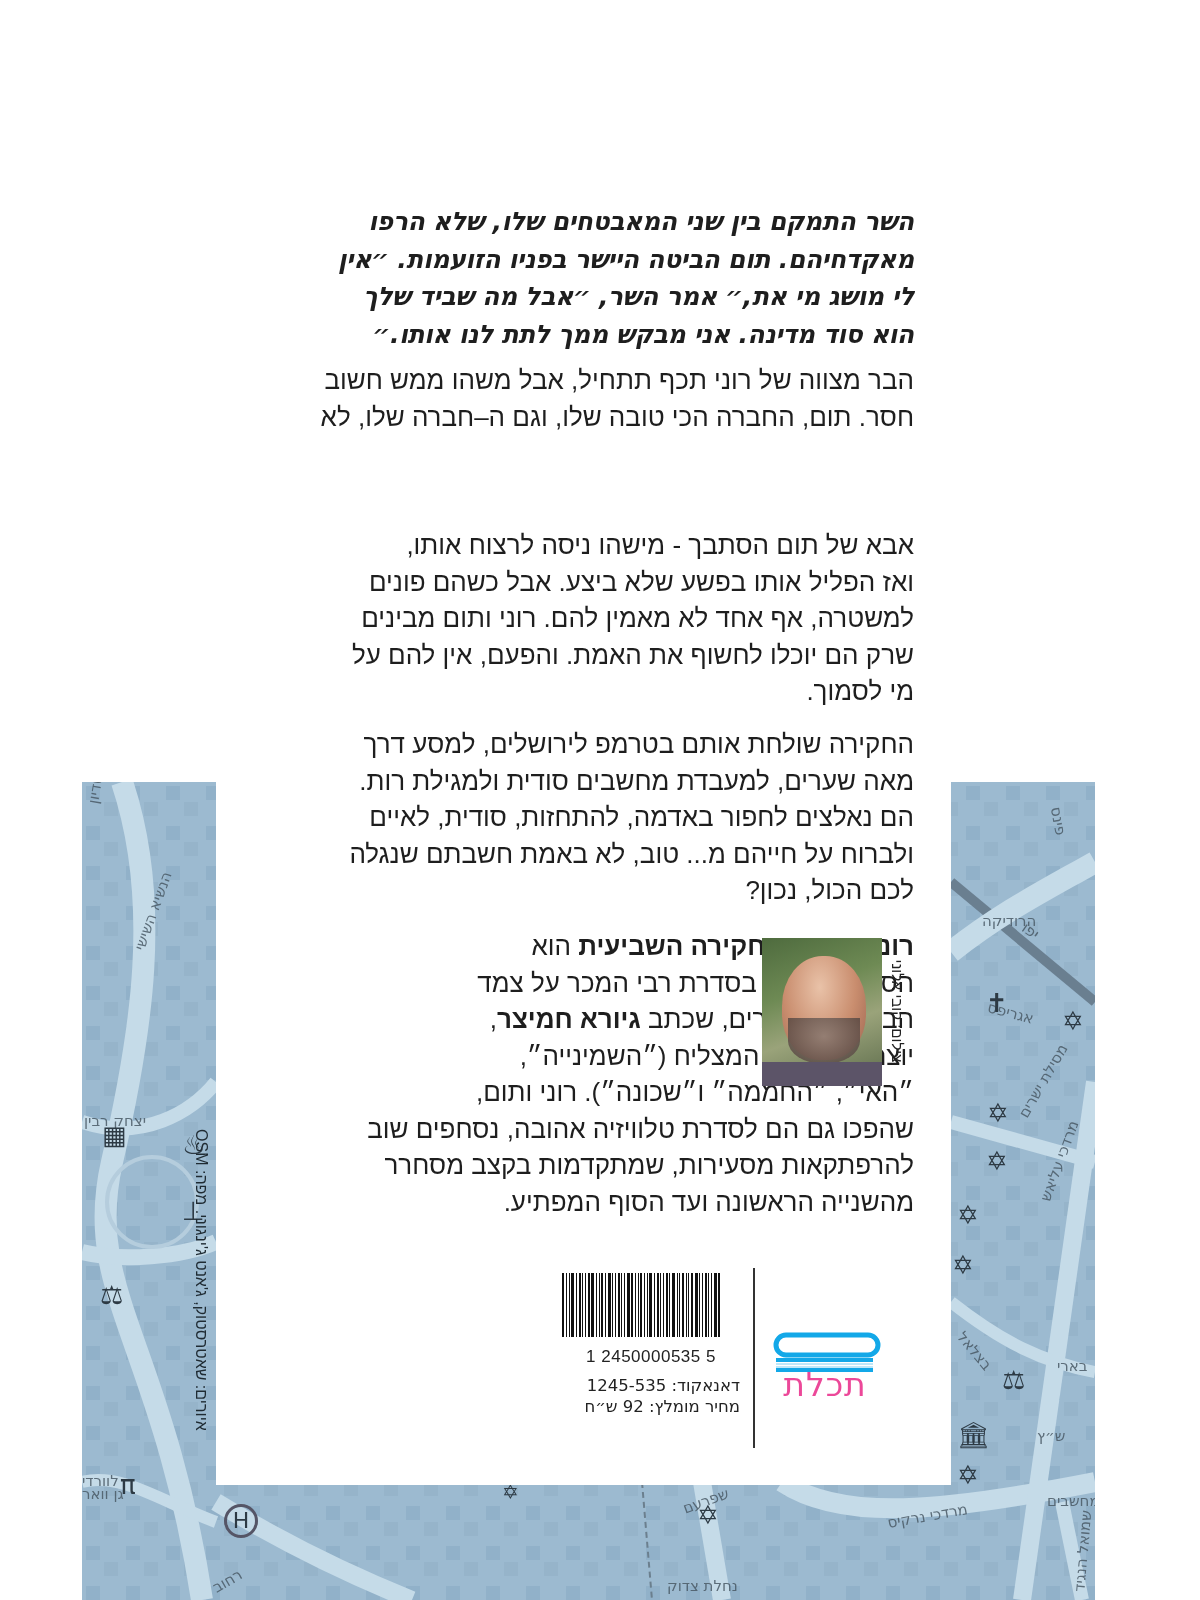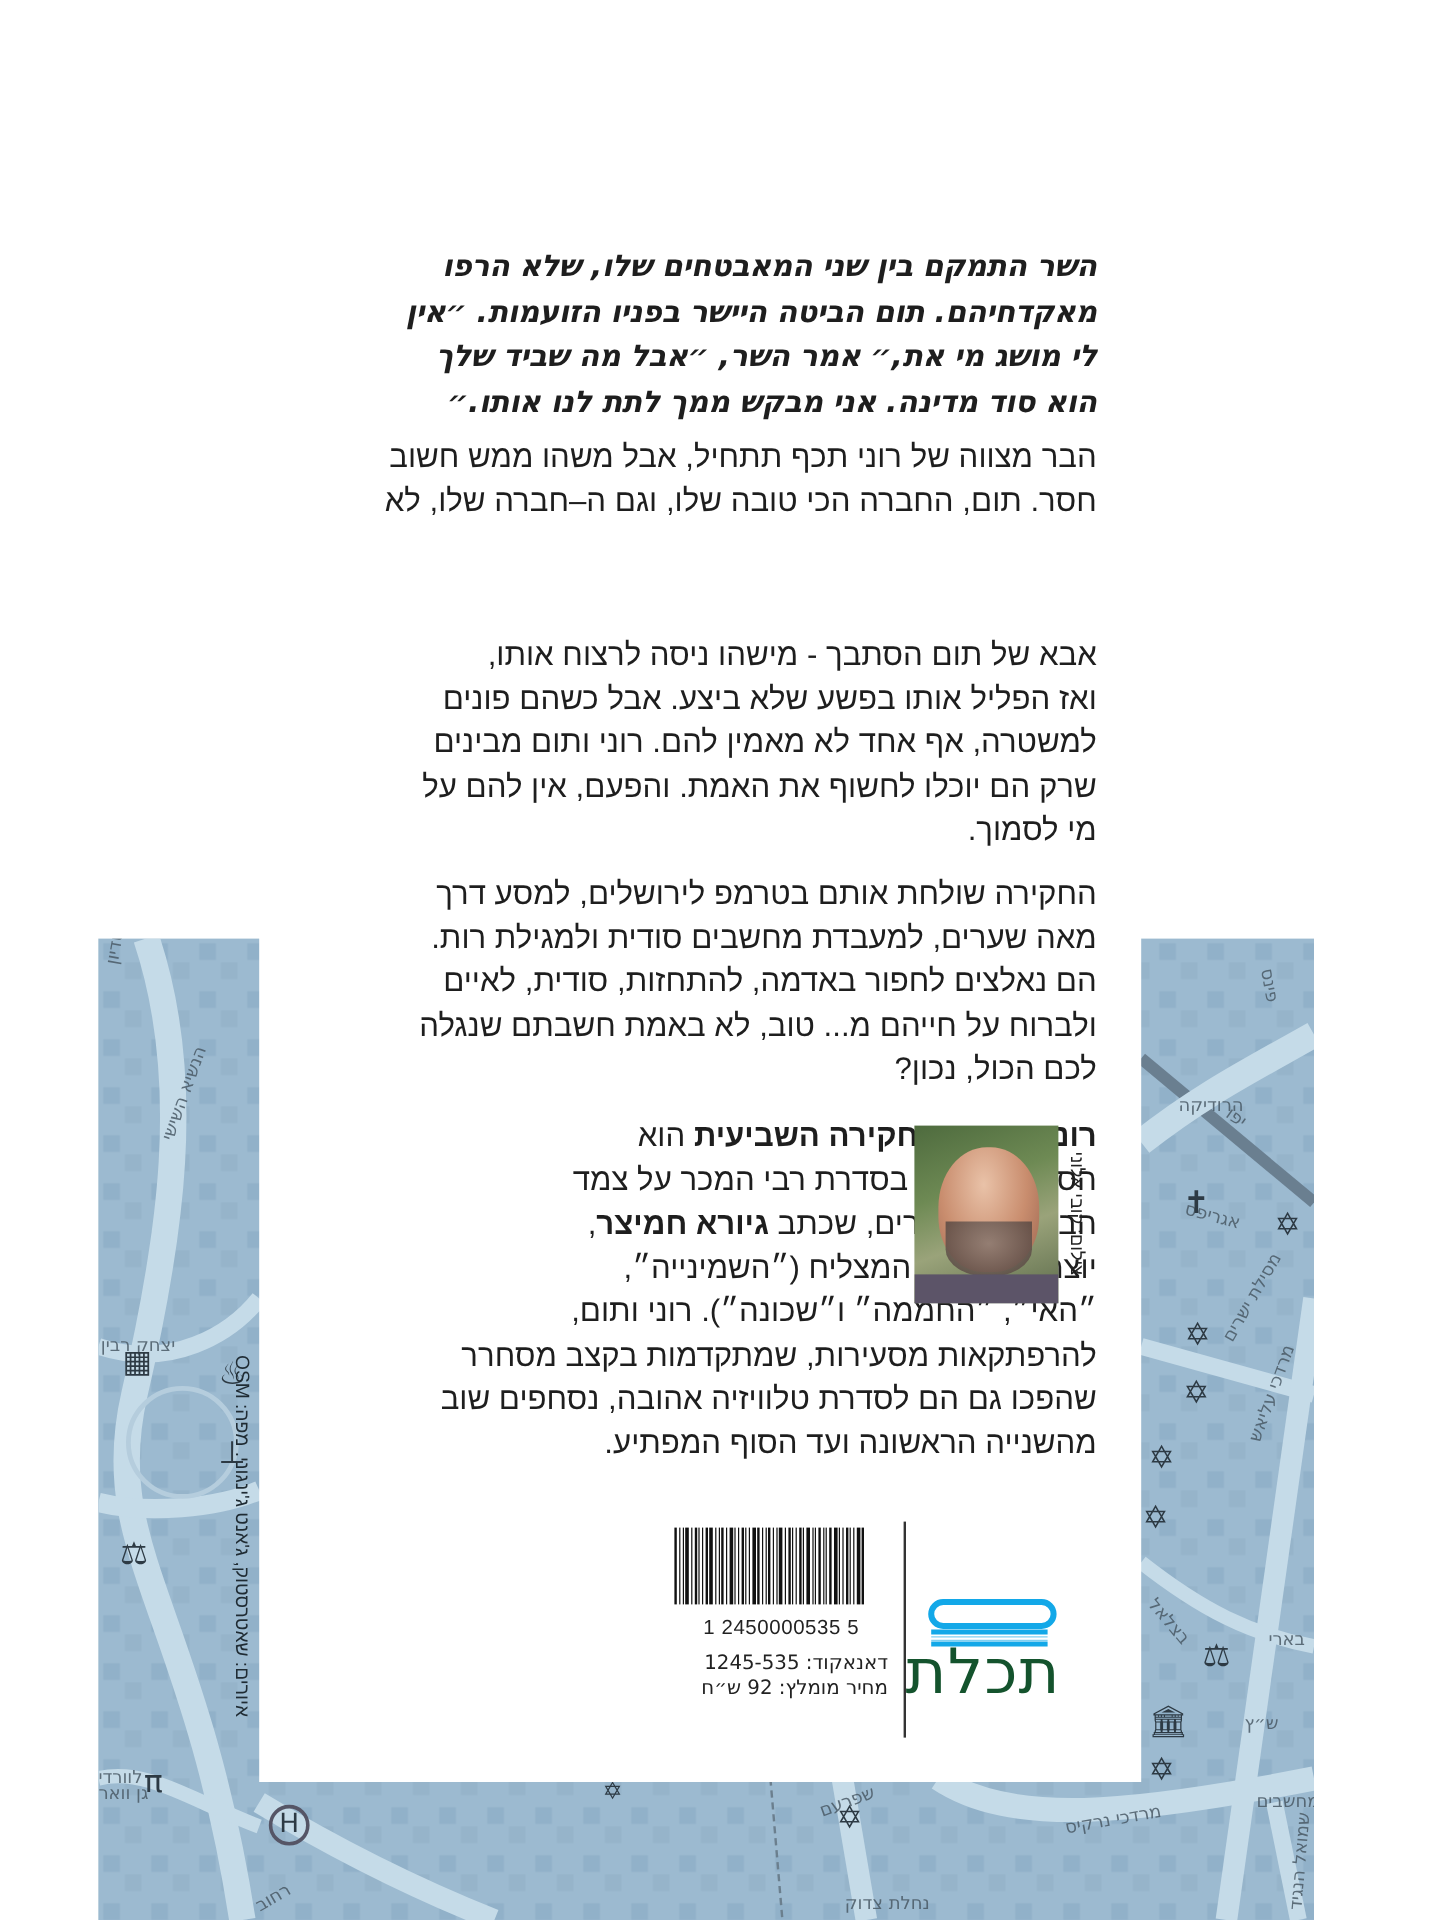--- a/index.html
+++ b/index.html
@@ -105,21 +105,21 @@
     font-family:"DejaVu Sans",sans-serif; font-size:16.5px; line-height:21px; color:#222;
   }
   .divider {
     position:absolute; left:753px; top:1268px; width:1.5px; height:180px; background:#333;
   }
   .logo {
     position:absolute; left:768px; top:1332px; width:115px; height:90px;
   }
   .logo-text {
     position:absolute; left:766px; top:1368px; width:118px; text-align:center; direction:rtl;
-    font-family:"DejaVu Sans",sans-serif; font-size:52px; color:#14532d; font-weight:normal;
+    font-family:"DejaVu Sans",sans-serif; font-size:33px; color:#ec4899; font-weight:normal;
     letter-spacing:1px; line-height:1;
   }
 </style>
 </head>
 <body>
 
 <div class="map-layer">
   <svg viewBox="0 0 1013 818">
     <defs>
       <pattern id="blocks" width="40" height="40" patternUnits="userSpaceOnUse">
@@ -162,21 +162,21 @@
   <div class="map-label" style="left:920px;top:290px;transform:rotate(-60deg);">מסילת ישרים</div>
   <div class="map-label" style="left:935px;top:370px;transform:rotate(-70deg);">מרדכי עליאש</div>
   <div class="map-label" style="left:870px;top:560px;transform:rotate(50deg);">בצלאל</div>
   <div class="map-label" style="left:975px;top:575px;">בארי</div>
   <div class="map-label" style="left:955px;top:645px;">ש״ץ</div>
 
   <div class="map-label" style="left:965px;top:710px;">מחשבים</div>
   <div class="map-label" style="left:960px;top:760px;transform:rotate(-85deg);">שמואל הנגיד</div>
   <div class="map-label" style="left:805px;top:725px;transform:rotate(-10deg);">מרדכי נרקיס</div>
   <div class="map-label" style="left:600px;top:710px;transform:rotate(-20deg);">שפרעם</div>
-  <div class="map-label" style="left:585px;top:795px;margin-left:37px;">נחלת צדוק</div>
+  <div class="map-label" style="left:585px;top:795px;">נחלת צדוק</div>
   <div class="map-label" style="left:130px;top:790px;transform:rotate(-30deg);">רחוב</div>
 
   <div class="map-icon" style="left:20px;top:340px;">▦</div>
   <div class="map-icon" style="left:100px;top:350px;">♨</div>
   <div class="map-icon" style="left:100px;top:416px;">⊥</div>
   <div class="map-icon" style="left:18px;top:500px;">⚖</div>
   <div class="map-icon" style="left:38px;top:690px;">π</div>
   <div class="map-icon" style="left:142px;top:722px;font-size:22px;border:3px solid #556;border-radius:50%;width:28px;height:28px;text-align:center;line-height:28px;">H</div>
   <div class="map-icon" style="left:904px;top:208px;">✝</div>
   <div class="map-icon" style="left:980px;top:226px;">✡</div>
@@ -221,22 +221,22 @@
   <div>ולברוח על חייהם מ... טוב, לא באמת חשבתם שנגלה</div>
   <div>לכם הכול, נכון?</div>
 </div>
 
 <div class="text-block body-para p4">
   <div style="padding-left:170px;"><span class="bold">רוני ותום – החקירה השביעית</span><span> הוא</span></div>
   <div style="padding-left:170px;">הספר השביעי בסדרת רבי המכר על צמד</div>
   <div style="padding-left:170px;"><span>הבלשים הצעירים, שכתב </span><span class="bold">גיורא חמיצר</span><span>,</span></div>
   <div style="padding-left:170px;">יוצר הטלוויזיה המצליח (״השמינייה״,</div>
   <div style="padding-left:170px;">״האי״, ״החממה״ ו״שכונה״). רוני ותום,</div>
+  <div>שהפכו גם הם לסדרת טלוויזיה אהובה, נסחפים שוב</div>
   <div>להרפתקאות מסעירות, שמתקדמות בקצב מסחרר</div>
-  <div>שהפכו גם הם לסדרת טלוויזיה אהובה, נסחפים שוב</div>
   <div>מהשנייה הראשונה ועד הסוף המפתיע.</div>
 </div>
 
 <div class="photo">
   <div class="head"></div>
   <div class="beard"></div>
   <div class="shirt"></div>
 </div>
 <div class="photo-credit">
   <span>צילום: קובי אלוני</span>

